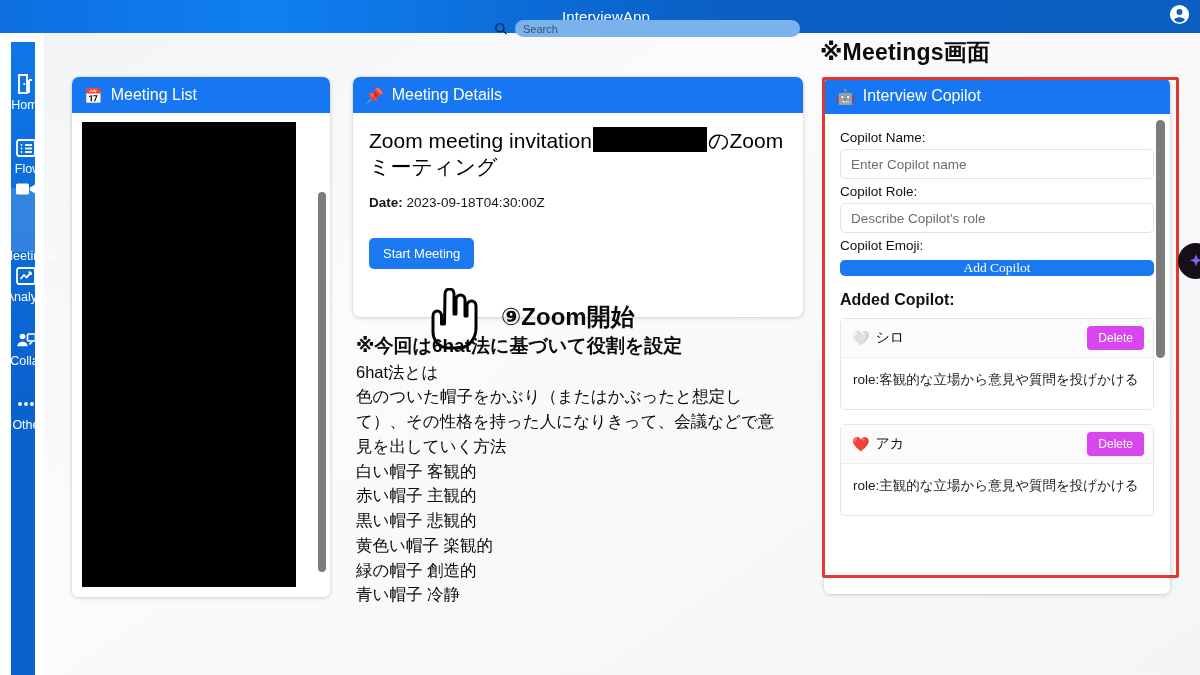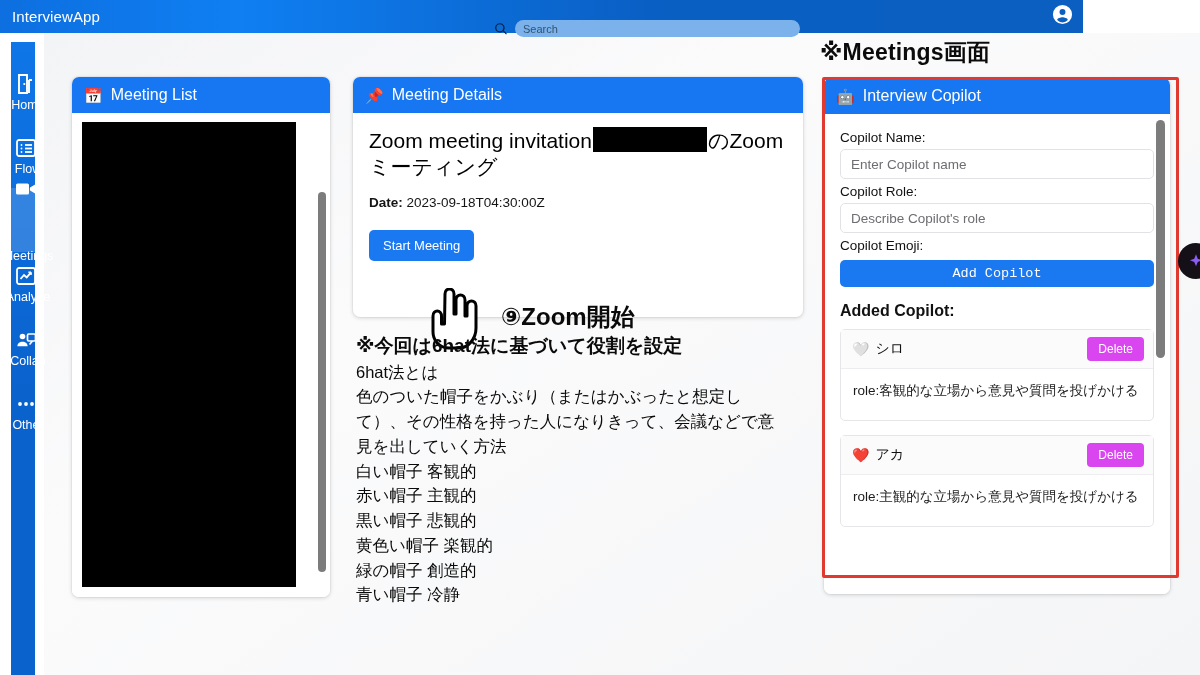--- a/index.html
+++ b/index.html
@@ -5,24 +5,25 @@
   * { box-sizing: border-box; margin: 0; padding: 0; }
   html, body {
     width: 1200px; height: 675px;
     overflow: hidden;
     font-family: "Liberation Sans", "DejaVu Sans", sans-serif;
   }
   body { position: relative; background: #ffffff; }
 
   
   .topbar {
-    position: absolute; left: 0; top: 0; width: 1083px; height: 33px;
+    position: absolute; left: 0; top: 0; width: 1200px; height: 33px;
     background: linear-gradient(90deg, #0d6fe0 0%, #0f7ff2 22%, #0a5fc4 60%, #0b5fc0 100%);
     display: flex; align-items: center;
     z-index: 40;
+    justify-content: center;
   }
   .app-title {
     color: #ffffff; font-size: 15px; margin-left: 12px; letter-spacing: .1px;
     white-space: nowrap;
   }
   .search-wrap {
     position: absolute; left: 494px; top: 20px;
     display: flex; align-items: center; gap: 7px;
   }
   .search-icon { width: 14px; height: 14px; display: block; }
@@ -105,21 +106,21 @@
     font-size: 21px; color: #000000; line-height: 1.25; font-weight: 400;
     display: block;
   }
   .md-redaction {
     display: inline-block; width: 114px; height: 25px;
     background: #000; vertical-align: -4px; margin: 0 1px;
   }
   .md-row { font-size: 13.5px; color: #151515; margin-top: 14px; }
   .md-row b { font-weight: bold; }
   .btn-primary {
-    margin-top: 20px;
+    margin-top: 28px;
     background: #1a78f0; color: #fff; border: none; border-radius: 5px;
     padding: 8px 14px; font-size: 13px; cursor: pointer;
     font-family: "Liberation Sans", sans-serif;
   }
 
   
   .cursor-hand { position: absolute; left: 381px; top: 255px; width: 56px; height: 62px; }
 
   
   .ann-zoom {
@@ -144,24 +145,24 @@
   .cp-label { font-size: 13.5px; color: #111; margin: 4px 0 4px 0; }
   .cp-input {
     display: block; width: 100%; height: 30px;
     border: 1px solid #e2e2e6; border-radius: 5px;
     background: #fff; font-size: 13.5px; color: #111;
     padding: 0 10px; outline: none; margin-bottom: 5px;
     font-family: "Liberation Sans", sans-serif;
   }
   .cp-input::placeholder { color: #6d6d72; opacity: 1; }
   .cp-add {
-    display: block; width: 100%; height: 27px; margin-top: 7px;
+    display: block; width: 100%; height: 16px; margin-top: 7px;
     background: #1a78f0; color: #fff; border: none; border-radius: 5px;
     font-size: 13.5px; cursor: pointer;
-    font-family: Liberation Mono, monospace;
+    font-family: Liberation Serif, serif;
   }
   .cp-added-title { font-size: 16px; font-weight: bold; color: #111; margin: 15px 0 9px 0; }
   .cp-item { border: 1px solid #e6e6ea; border-radius: 5px; margin-bottom: 14px; background: #fff; }
   .cp-item-head {
     display: flex; align-items: center; justify-content: space-between;
     padding: 7px 9px 7px 11px; background: #fbfbfc;
     border-bottom: 1px solid #ededf1;
   }
   .cp-item-name { font-size: 14px; color: #111; display: flex; align-items: center; gap: 6px; }
   .cp-del {

